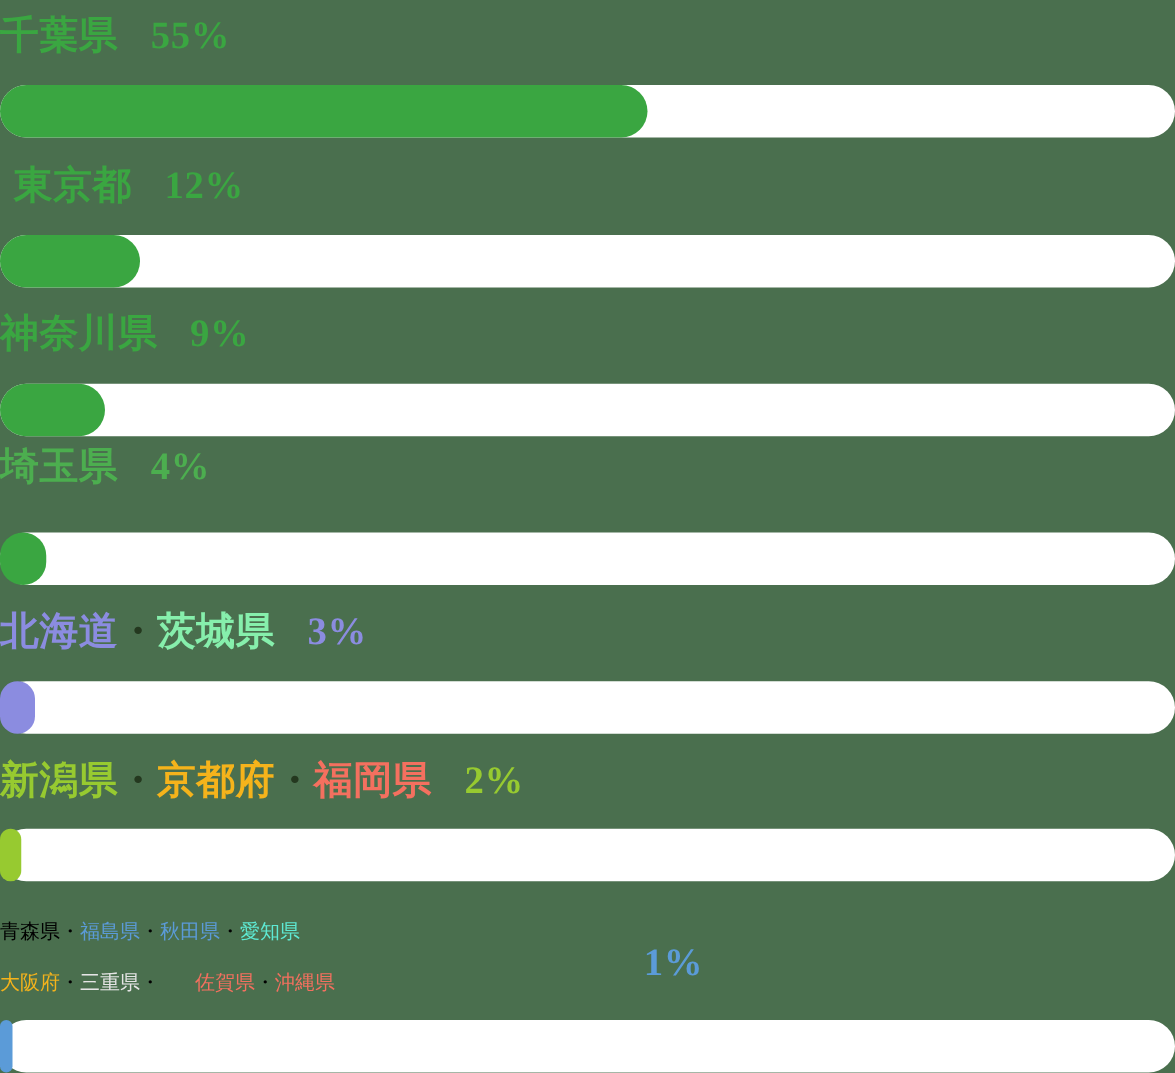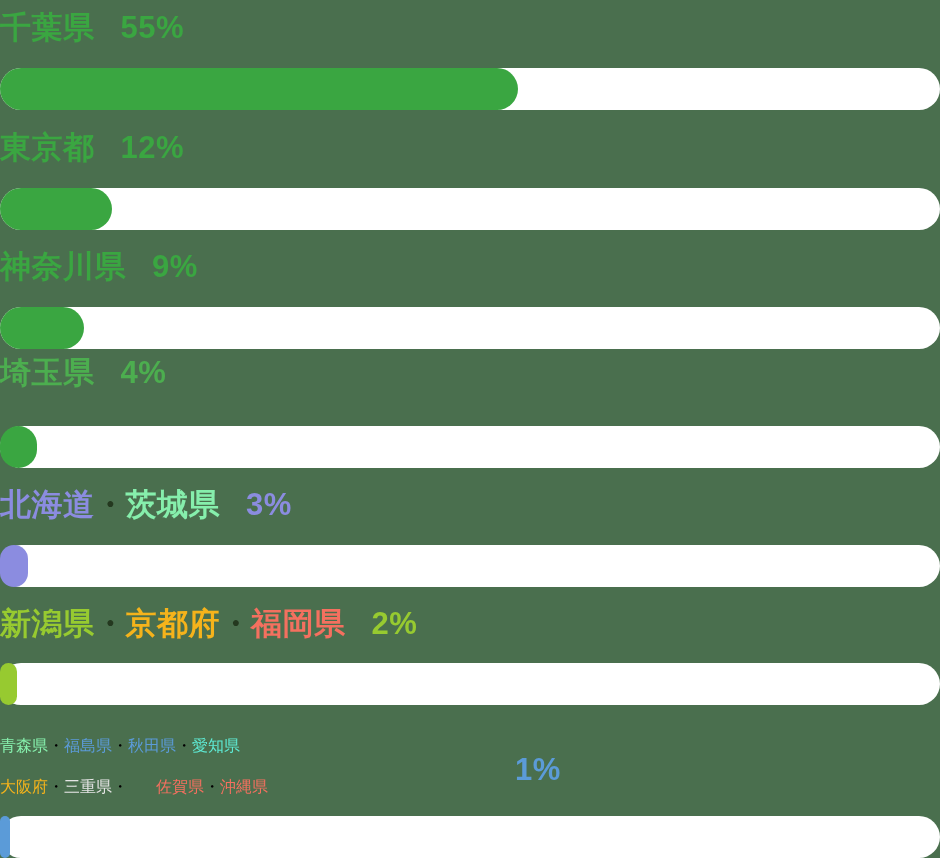--- a/index.html
+++ b/index.html
@@ -10,20 +10,21 @@
     width: 940px;
     height: 858px;
     background: #4a6f4e;
     font-family: "Liberation Sans", "DejaVu Sans", sans-serif;
     overflow: hidden;
   }
   #chart {
     width: 940px;
     height: 858px;
     position: relative;
+    font-family: Liberation Serif, serif;
   }
   .row {
     position: absolute;
     left: 0;
     width: 940px;
   }
   .labelline {
     position: absolute;
     left: 0;
     white-space: nowrap;
@@ -84,21 +85,21 @@
 <body>
 
 <div id="chart">
     <div class="row" style="top: 0px;">
       <div class="labelline" style="top: 12px;"><span class="seg" style="color: rgb(58, 166, 65);">千葉県</span><span class="spacer-gap" style="width: 26px;"></span><span class="pct" style="color: rgb(58, 166, 65);">55%</span></div>
       <div class="track" style="top: 68px; height: 42px; width: 940px;">
         <div class="fill" style="background: rgb(58, 166, 65); width: 518px; height: 42px;"></div>
       </div>
     </div>
     <div class="row" style="top: 0px;">
-      <div class="labelline" style="top: 132px;"><span class="seg" style="color: rgb(58, 166, 65);">東京都</span><span class="spacer-gap" style="width: 26px;"></span><span class="pct" style="color: rgb(58, 166, 65);">12%</span></div>
+      <div class="labelline" style="top: 132px; padding-left: 11px;"><span class="seg" style="color: rgb(58, 166, 65);">東京都</span><span class="spacer-gap" style="width: 26px;"></span><span class="pct" style="color: rgb(58, 166, 65);">12%</span></div>
       <div class="track" style="top: 188px; height: 42px; width: 940px;">
         <div class="fill" style="background: rgb(58, 166, 65); width: 112px; height: 42px;"></div>
       </div>
     </div>
     <div class="row" style="top: 0px;">
       <div class="labelline" style="top: 251px;"><span class="seg" style="color: rgb(58, 166, 65);">神奈川県</span><span class="spacer-gap" style="width: 26px;"></span><span class="pct" style="color: rgb(58, 166, 65);">9%</span></div>
       <div class="track" style="top: 307px; height: 42px; width: 940px;">
         <div class="fill" style="background: rgb(58, 166, 65); width: 84px; height: 42px;"></div>
       </div>
     </div>
@@ -115,21 +116,21 @@
       </div>
     </div>
     <div class="row" style="top: 0px;">
       <div class="labelline" style="top: 608px;"><span class="seg" style="color: rgb(151, 202, 48);">新潟県</span><span class="dot">・</span><span class="seg" style="color: rgb(245, 179, 27);">京都府</span><span class="dot">・</span><span class="seg" style="color: rgb(244, 112, 95);">福岡県</span><span class="spacer-gap" style="width: 26px;"></span><span class="pct" style="color: rgb(151, 202, 48);">2%</span></div>
       <div class="track" style="top: 663px; height: 42px; width: 940px;">
         <div class="fill" style="background: rgb(151, 202, 48); width: 17px; height: 42px;"></div>
       </div>
     </div>
     <div class="row" style="top: 0px;">
       <div class="label-2line" style="top: 725px;">
-        <span class="linewrap"><span class="seg" style="color: #86efac;">青森県</span><span class="dot">・</span><span class="seg" style="color: rgb(91, 155, 216);">福島県</span><span class="dot">・</span><span class="seg" style="color: rgb(91, 155, 216);">秋田県</span><span class="dot">・</span><span class="seg" style="color: #5eead4;">愛知県</span></span>
+        <span class="linewrap"><span class="seg" style="color: #000000;">青森県</span><span class="dot">・</span><span class="seg" style="color: rgb(91, 155, 216);">福島県</span><span class="dot">・</span><span class="seg" style="color: rgb(91, 155, 216);">秋田県</span><span class="dot">・</span><span class="seg" style="color: #5eead4;">愛知県</span></span>
         <span class="linewrap"><span class="seg" style="color: rgb(245, 179, 27);">大阪府</span><span class="dot">・</span><span class="seg" style="color: #e5e5e5;">三重県</span><span class="dot">・</span><span class="seg" style="color: rgb(244, 112, 95); margin-left: 28px;">佐賀県</span><span class="dot">・</span><span class="seg" style="color: rgb(244, 112, 95);">沖縄県</span></span>
       </div>
       <div class="pct-side" style="color: rgb(91, 155, 216); left: 515px; top: 752px;">1%</div>
       <div class="track" style="top: 816px; height: 42px; width: 940px;">
         <div class="fill" style="background: rgb(91, 155, 216); width: 10px; height: 42px;"></div>
       </div>
     </div>
   </div>
 
 </body></html>

